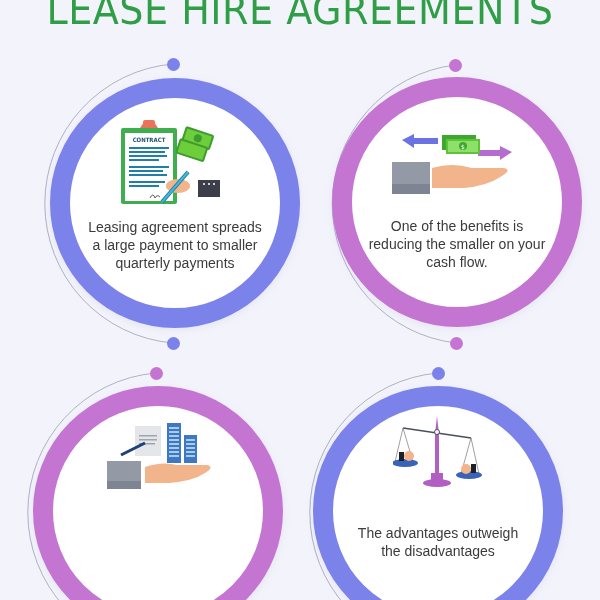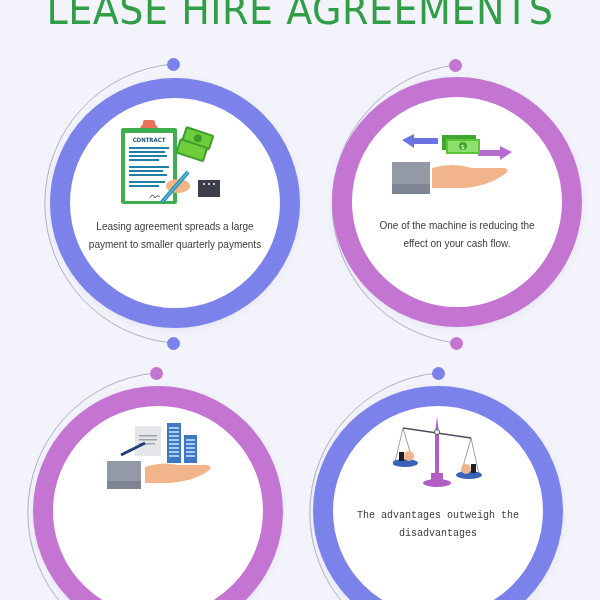--- a/index.html
+++ b/index.html
@@ -23,21 +23,21 @@
     box-shadow: 0 2px 10px rgba(120,120,180,0.12);
   }
   .ring.purple { border-color: #c475d2; }
   .ring.blue { border-color: #7b82ea; }
   .orbit { position: absolute; overflow: visible; pointer-events: none; }
   .dot { position: absolute; width: 13px; height: 13px; border-radius: 50%; }
   .dot.blue { background: #7b82ea; }
   .dot.purple { background: #c475d2; }
   .text {
     position: absolute; left: 35px; width: 180px; text-align: center;
-    color: #3b3b3b; font-size: 10px; line-height: 18px;
+    color: #3b3b3b; font-size: 14px; line-height: 18px;
   }
   .illus { position: absolute; }
 </style>
 </head>
 <body>
 
 <div class="title">LEASE HIRE AGREEMENTS</div>
 
 <svg class="orbit" width="600" height="600" style="left:0;top:0;">
   <path d="M173,64 A140,140 0 0 0 173,343" fill="none" stroke="#9da0b8" stroke-width="0.8"></path>
@@ -95,21 +95,21 @@
     <path d="M120,20 L108,14 L108,18 L86,18 L86,24 L108,24 L108,28 Z" fill="#b56cd0"></path>
     <rect x="50" y="3" width="34" height="15" fill="#3fa72f"></rect>
     <rect x="54" y="7" width="34" height="15" fill="#5cc437"></rect>
     <rect x="56" y="9" width="30" height="11" fill="#8fe06a"></rect>
     <circle cx="71" cy="14" r="4" fill="#3fa72f"></circle>
     <text x="71" y="16.5" font-size="6" fill="#fff" text-anchor="middle" font-family="DejaVu Sans, sans-serif">$</text>
     <rect x="0" y="30" width="38" height="32" fill="#9499a6"></rect>
     <rect x="0" y="52" width="38" height="10" fill="#7f8492"></rect>
     <path d="M40,36 Q60,30 80,36 L112,36 Q120,38 110,44 Q95,54 72,56 L40,56 Z" fill="#f2b48a"></path>
   </svg>
-  <div class="text" style="top:140px;">One of the machine is reducing the effect on your cash flow.</div>
+  <div class="text" style="top:140px;">One of the benefits is reducing the smaller on your cash flow.</div>
 </div>
 <div class="dot purple" style="left:449px;top:59px;"></div>
 <div class="dot purple" style="left:450px;top:337px;"></div>
 
 <div class="card" style="left:33px;top:386px;">
   <div class="ring purple"></div>
   <svg class="illus" width="110" height="70" style="left:74px;top:35px;">
     <rect x="28" y="5" width="26" height="30" fill="#e4e6ea"></rect>
     <g fill="#9ea3ad">
         <rect x="32" y="14" width="18" height="1.5"></rect>
@@ -154,15 +154,15 @@
     <path d="M78,22 L68,58 M78,22 L86,58" stroke="#777" stroke-width="0.7"></path>
     <ellipse cx="12" cy="47" rx="13" ry="4" fill="#3a63b8"></ellipse>
     <ellipse cx="76" cy="59" rx="13" ry="4" fill="#3a63b8"></ellipse>
     <rect x="6" y="36" width="5" height="9" fill="#1d1f2a"></rect>
     <circle cx="16" cy="40" r="5" fill="#f2b48a"></circle>
     <rect x="78" y="48" width="5" height="9" fill="#1d1f2a"></rect>
     <circle cx="73" cy="53" r="5" fill="#f2b48a"></circle>
     <rect x="38" y="57" width="12" height="8" fill="#b25fc4"></rect>
     <ellipse cx="44" cy="67" rx="14" ry="4" fill="#b25fc4"></ellipse>
   </svg>
-  <div class="text" style="top:121px;font-family:Liberation Mono, monospace;">The advantages outweigh the disadvantages</div>
+  <div class="text" style="top:138px;">The advantages outweigh the disadvantages</div>
 </div>
 <div class="dot blue" style="left:432px;top:367px;"></div>
 
 </body></html>

